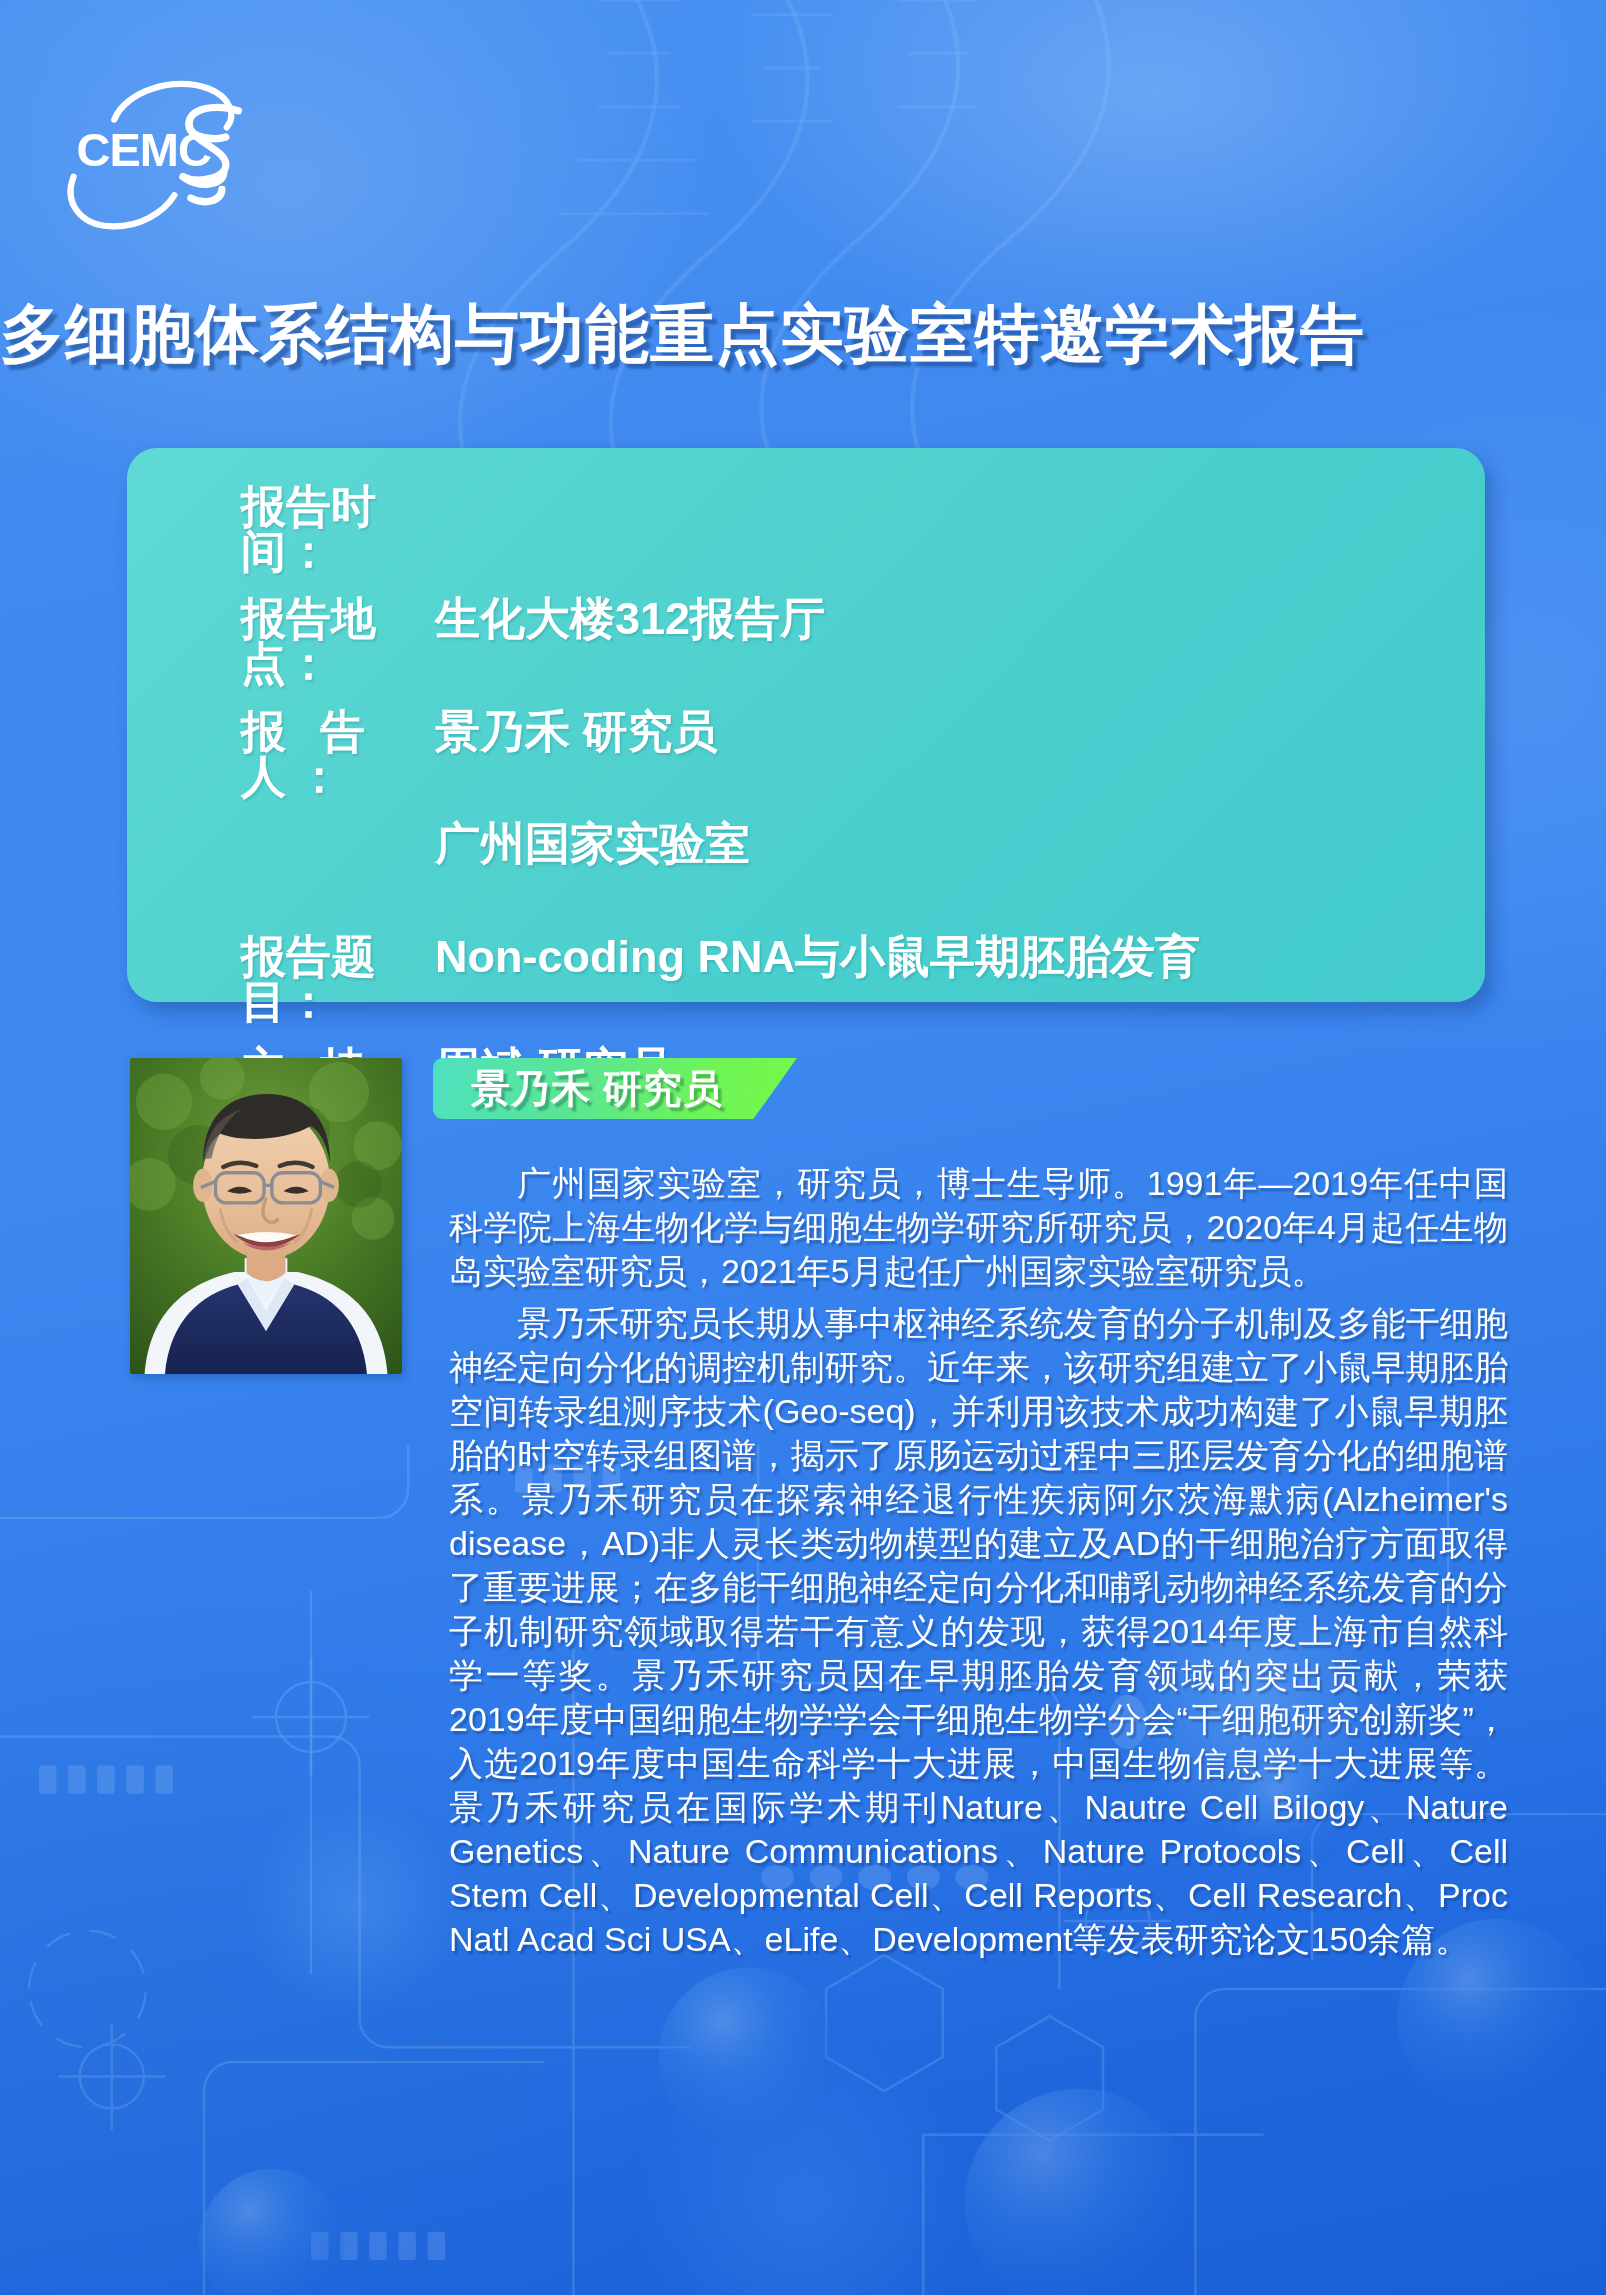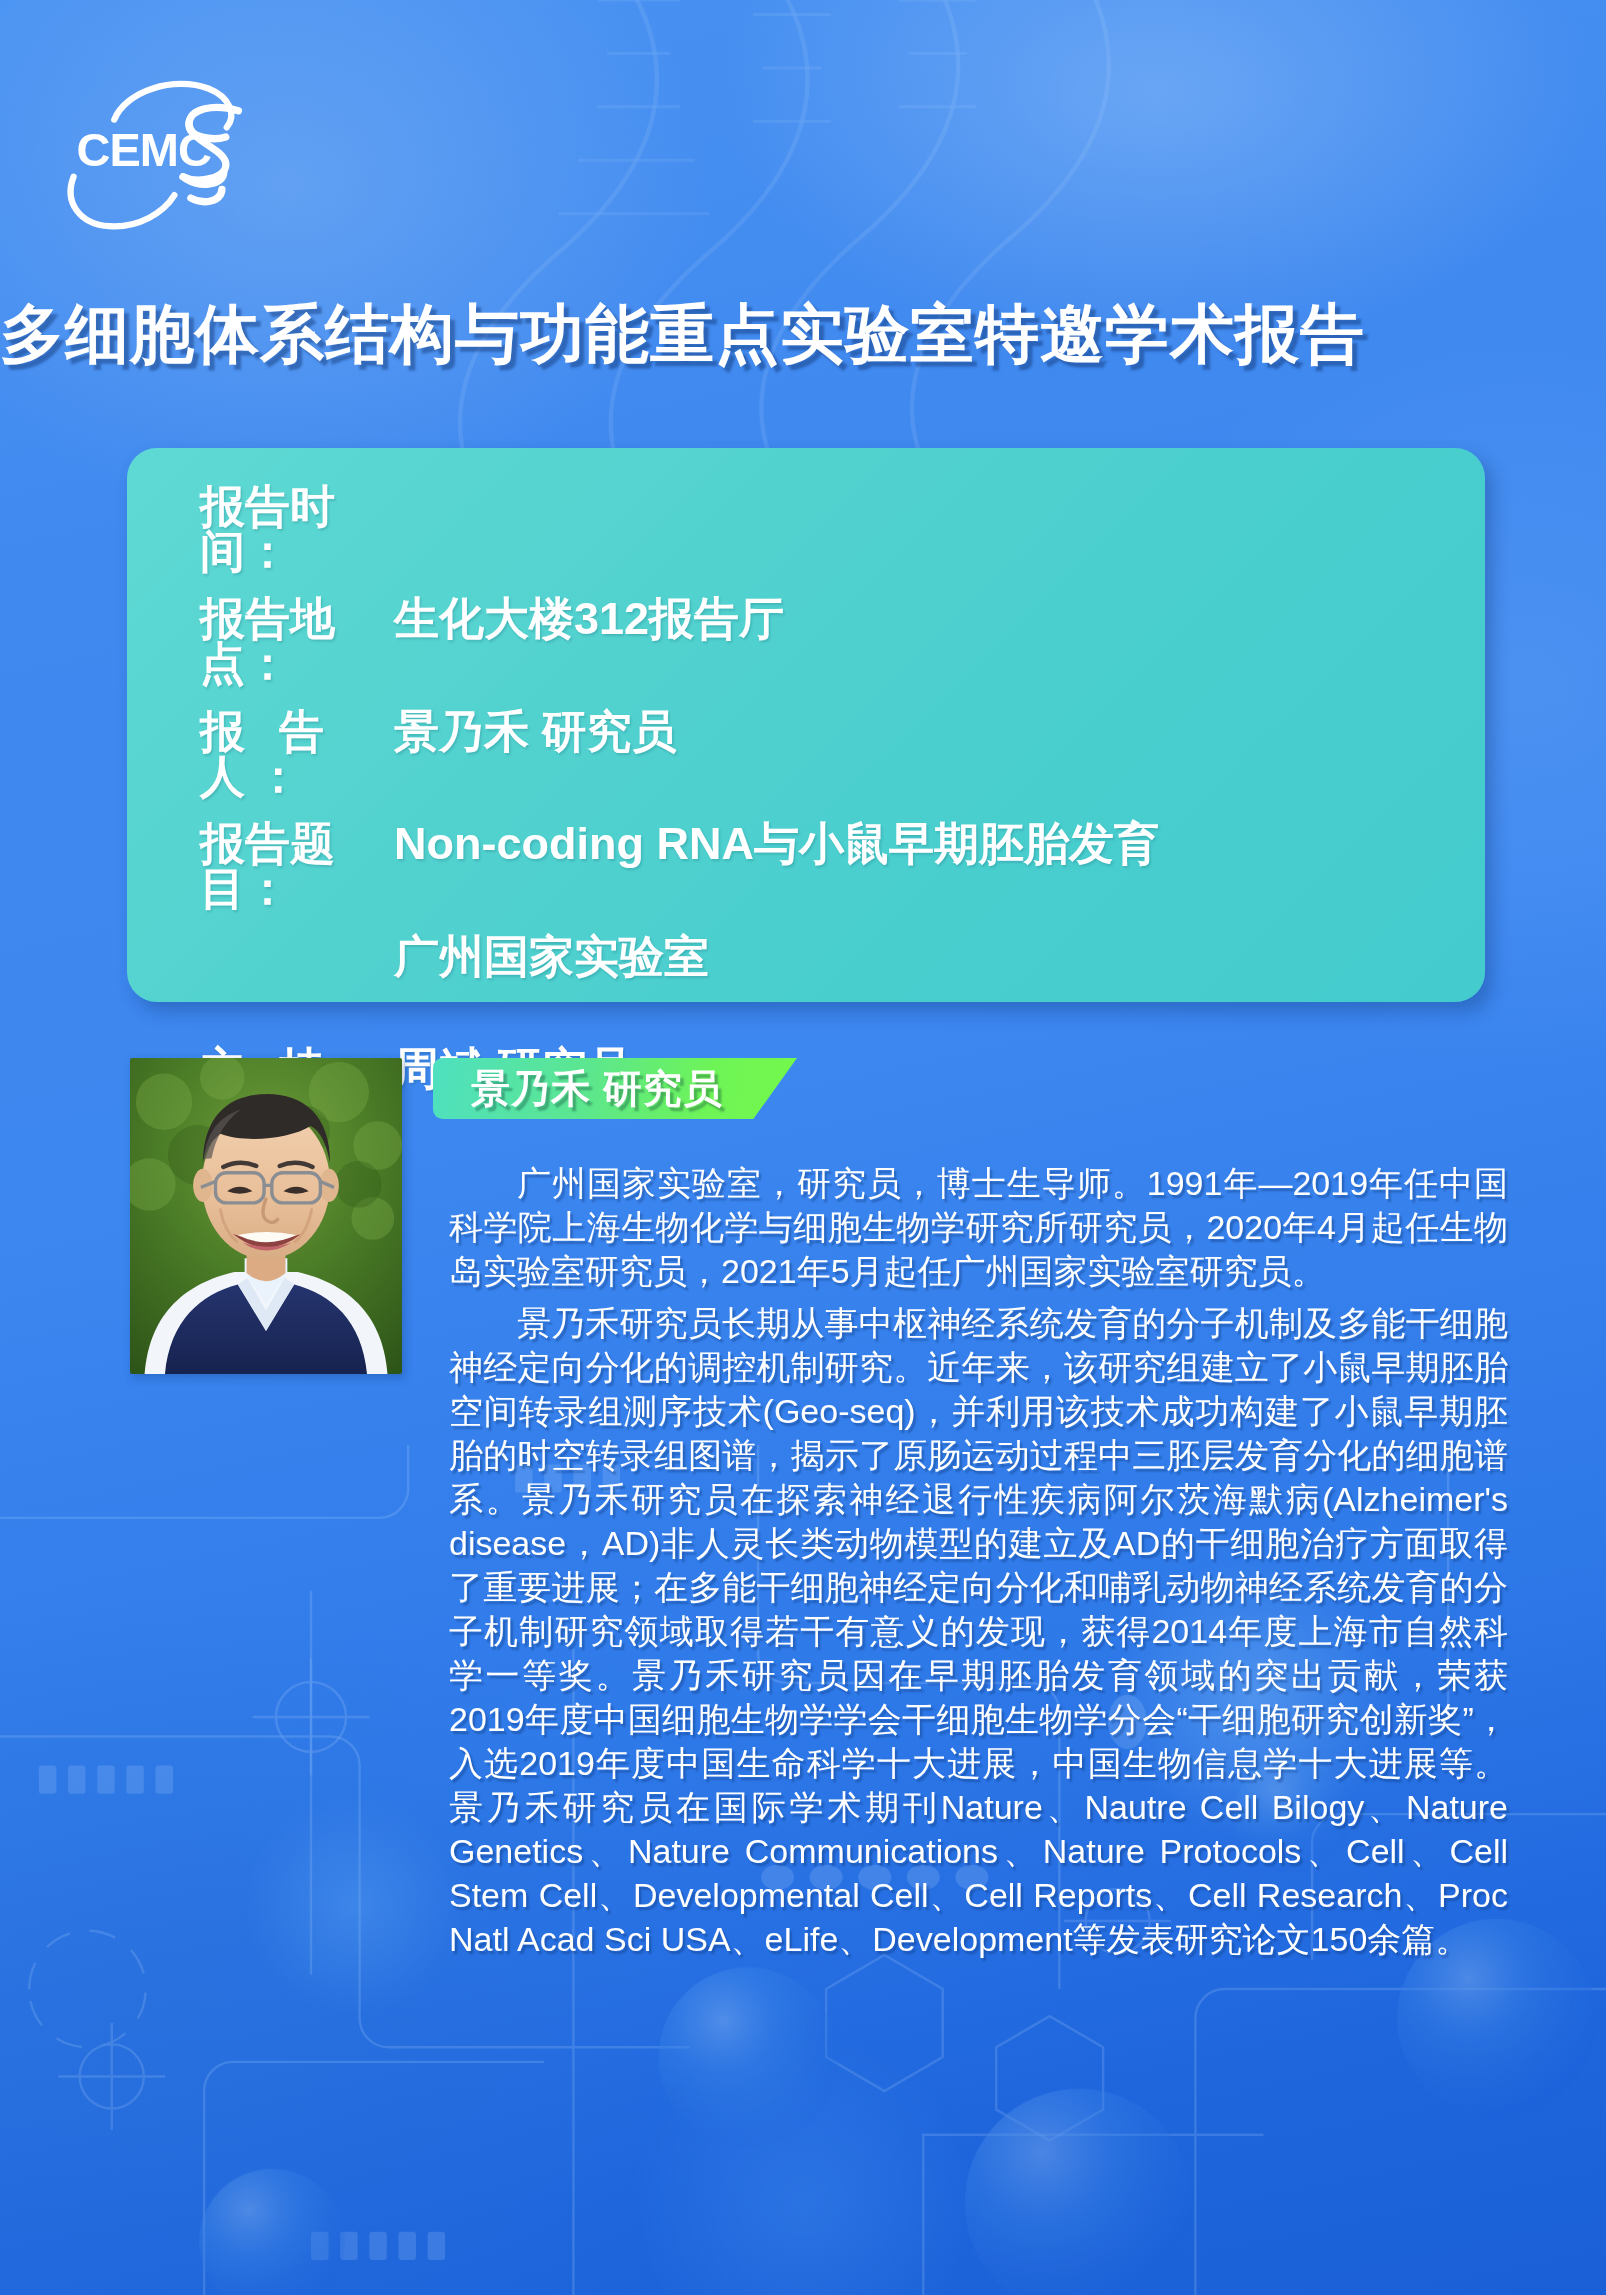--- a/index.html
+++ b/index.html
@@ -51,21 +51,21 @@
     background:linear-gradient(135deg,#5fd9d4 0%,#52d2cf 35%,#49cece 65%,#44cbcd 100%);
     border-radius:30px;
     box-shadow:7.8px 9.7px 16.5px rgba(10,45,105,0.30);
     padding:36px 0 0 0;
     box-sizing:border-box;
   }
   .row{
     display:flex; align-items:baseline;
     color:#ffffff; font-weight:bold;
     font-size:45px; line-height:1.0;
-    padding-left:73px;
+    padding-left:114px;
     margin-bottom:22.4px;
     text-shadow:1.5px 1.9px 2.4px rgba(20,90,110,0.22);
   }
   .row .lbl{ flex:0 0 auto; width:194px; letter-spacing:0px; }
   .row .lbl.sp{ letter-spacing:10.7px; }
   .row .val{ flex:1 1 auto; }
   .row.sub{ margin-bottom:22.4px; }
   .row.sub .lbl{ visibility:hidden; }
 
   
@@ -223,27 +223,27 @@
       <span class="lbl">报告时间：</span>
     </div>
     <div class="row">
       <span class="lbl">报告地点：</span>
       <span class="val">生化大楼312报告厅</span>
     </div>
     <div class="row">
       <span class="lbl sp">报 告 人：</span>
       <span class="val">景乃禾 研究员</span>
     </div>
-    <div class="row">
-      <span class="lbl">报告题目：</span>
-      <span class="val">Non-coding RNA与小鼠早期胚胎发育</span>
-    </div>
     <div class="row sub">
       <span class="lbl sp">报 告 人：</span>
       <span class="val">广州国家实验室</span>
+    </div>
+    <div class="row">
+      <span class="lbl">报告题目：</span>
+      <span class="val">Non-coding RNA与小鼠早期胚胎发育</span>
     </div>
     <div class="row">
       <span class="lbl sp">主 持 人：</span>
       <span class="val">周斌 研究员</span>
     </div>
   </div>
 
   <div class="portrait">
     <svg viewBox="0 0 560 650" preserveAspectRatio="none" width="272" height="316">
       <defs>

